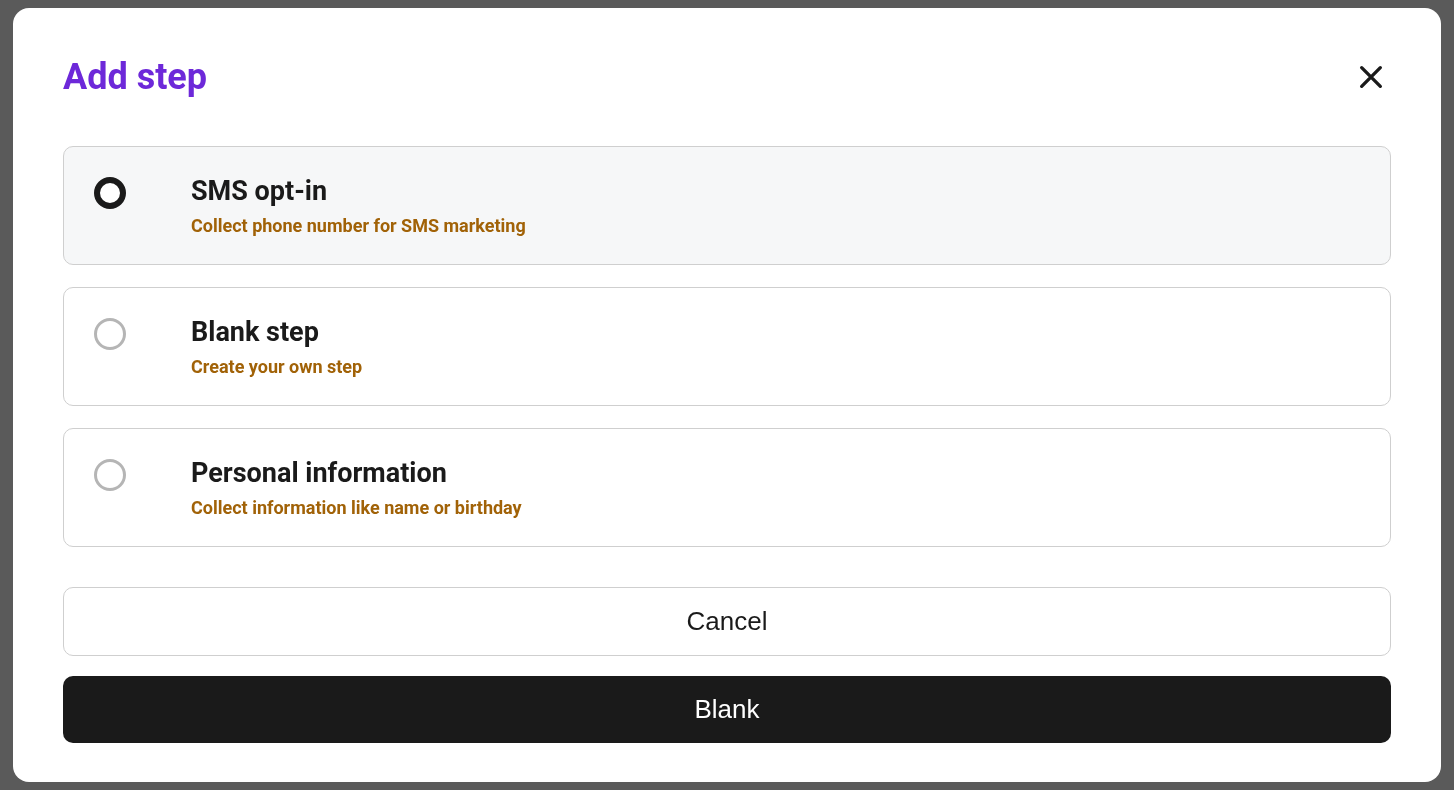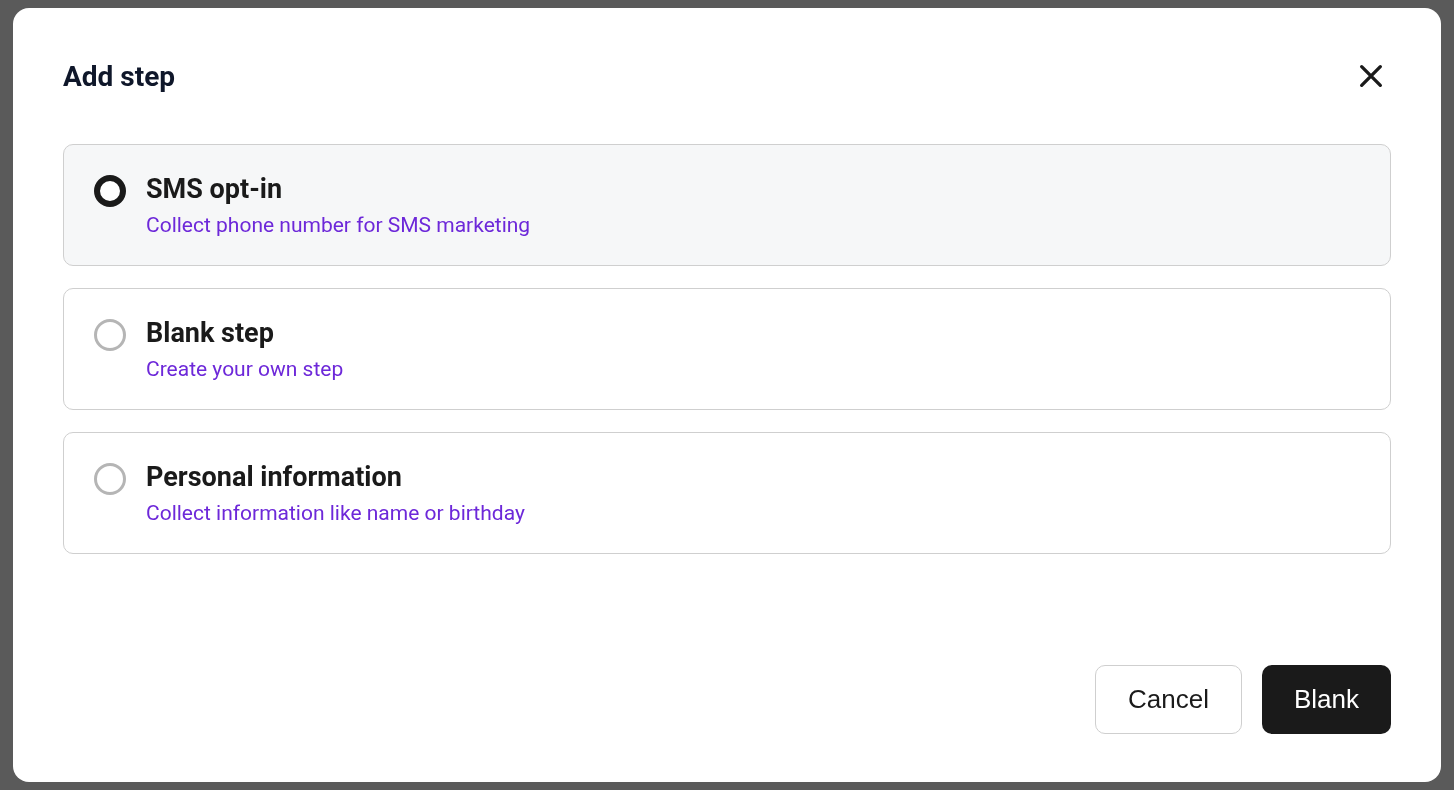--- a/index.html
+++ b/index.html
@@ -26,23 +26,23 @@
       display: flex;
       flex-direction: column;
     }
     .modal-header {
       display: flex;
       justify-content: space-between;
       align-items: center;
       margin-bottom: 48px;
     }
     .modal-title {
-      font-size: 28px;
+      font-size: 36px;
       font-weight: 700;
-      color: #0f172a;
+      color: #6d28d9;
     }
     .close-btn {
       background: none;
       border: none;
       cursor: pointer;
       padding: 4px;
       display: flex;
       align-items: center;
       justify-content: center;
     }
@@ -91,36 +91,38 @@
       content: '';
       width: 12px;
       height: 12px;
       border-radius: 50%;
       background: #ffffff;
     }
     .option-text {
       display: flex;
       flex-direction: column;
       gap: 8px;
+      margin-left: 45px;
     }
     .option-title {
       font-size: 27px;
       font-weight: 700;
       color: #1a1a1a;
     }
     .option-desc {
-      font-size: 21px;
-      font-weight: 400;
-      color: #6d28d9;
+      font-size: 18px;
+      font-weight: 700;
+      color: #a16207;
     }
     .modal-footer {
       display: flex;
       justify-content: flex-end;
       gap: 20px;
       margin-top: 40px;
+      flex-direction: column;
     }
     .btn {
       padding: 18px 32px;
       border-radius: 10px;
       font-size: 26px;
       font-weight: 500;
       cursor: pointer;
       border: none;
     }
     .btn-secondary {

